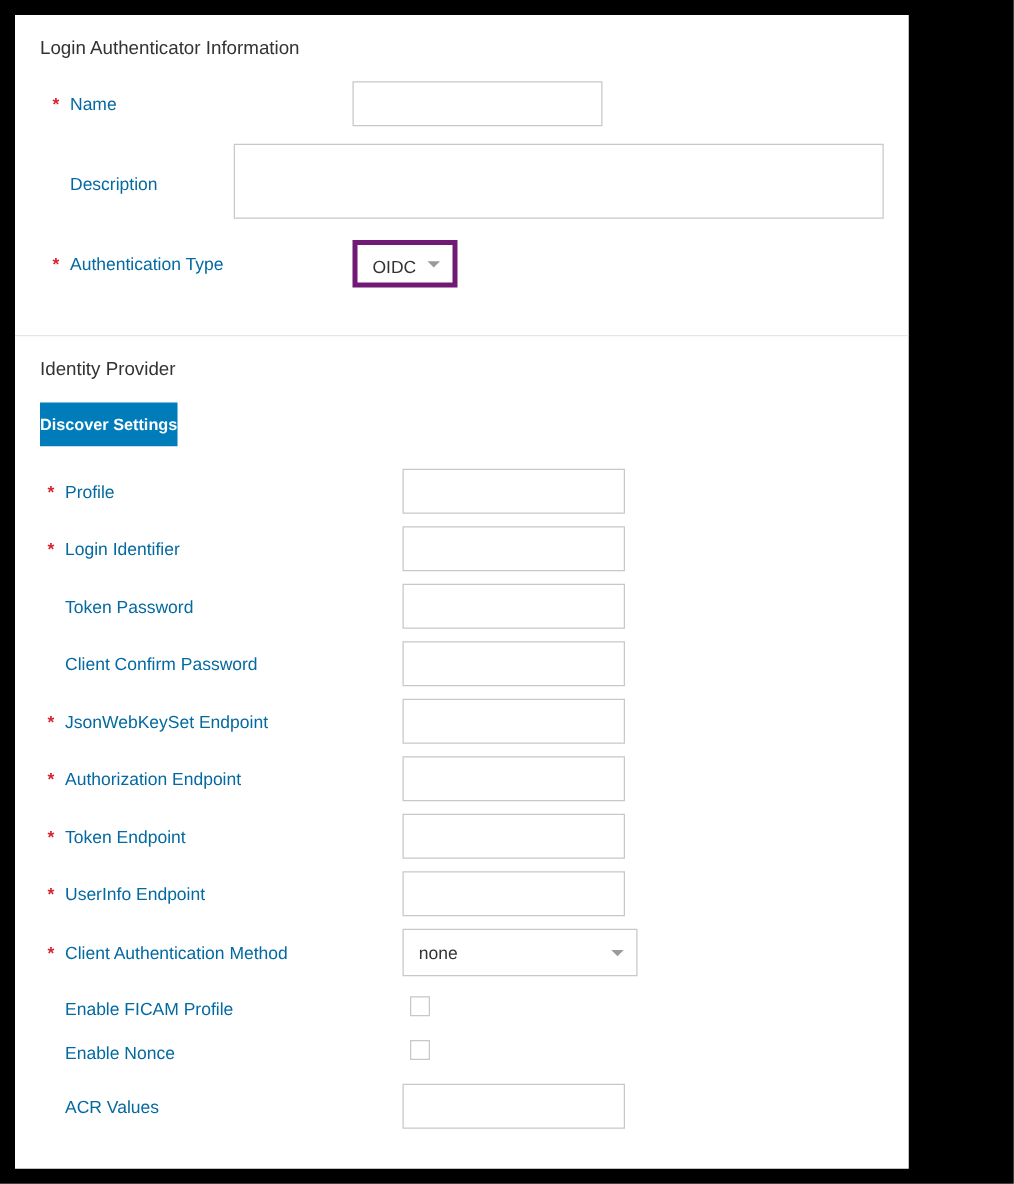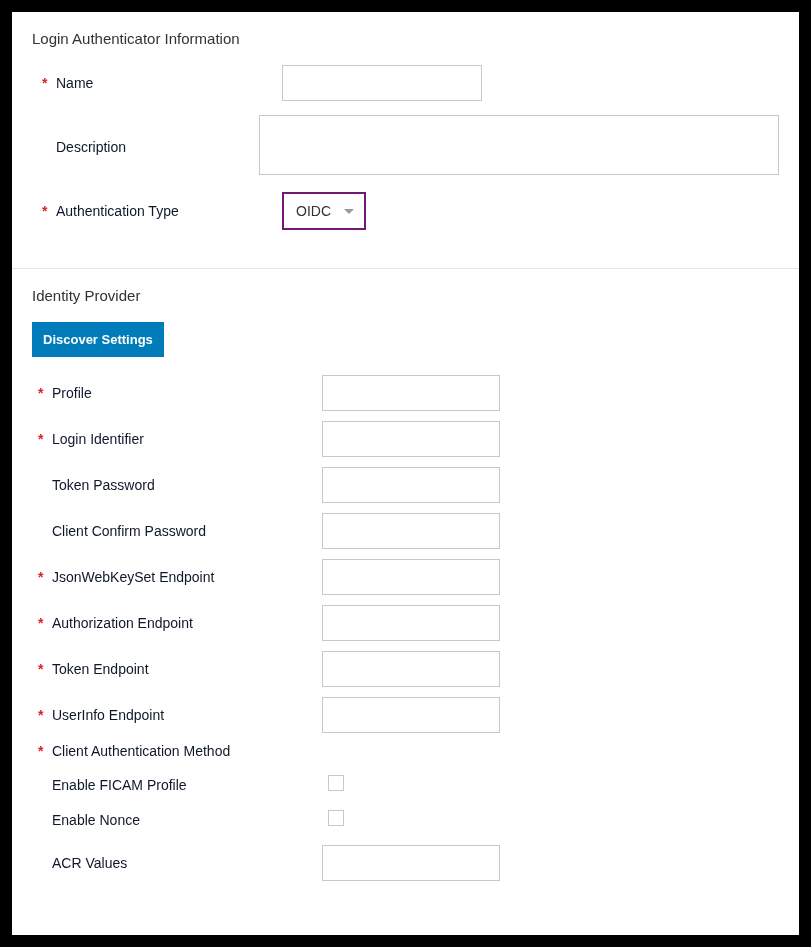--- a/index.html
+++ b/index.html
@@ -7,21 +7,21 @@
     margin: 0;
     padding: 0;
     background: #000;
     font-family: "Segoe UI", Arial, sans-serif;
     font-size: 14px;
     color: #333;
   }
   .frame {
     background: #fff;
     margin: 12px;
-    width: 787px;
+    width: 715px;
     height: 923px;
     overflow: hidden;
   }
   .section {
     padding: 18px 20px 24px 20px;
   }
   .section + .section {
     border-top: 1px solid #e5e5e5;
   }
   .section-title {
@@ -42,21 +42,21 @@
     padding-left: 10px;
   }
   .asterisk {
     color: #d8222f;
     width: 14px;
     display: inline-block;
     font-weight: bold;
   }
   .asterisk.blank { visibility: hidden; }
   .label-text {
-    color: #0f172a;
+    color: #0369a1;
   }
   .field-col { flex: 0 0 auto; }
   .text-input {
     height: 36px;
     border: 1px solid #c8c8c8;
     padding: 0 8px;
     font-size: 14px;
     color: #333;
     background: #fff;
   }
@@ -67,21 +67,21 @@
     height: 60px;
     border: 1px solid #c8c8c8;
     padding: 6px 8px;
     font-size: 14px;
     resize: none;
   }
   .select-wrap {
     position: relative;
     display: inline-block;
     height: 38px;
-    border: 2px solid #701a75;
+    border: 4px solid #701a75;
     background: #fff;
   }
   .select-wrap.gray { border: 1px solid #c8c8c8; }
   .select-value {
     display: inline-block;
     padding: 0 34px 0 12px;
     line-height: 34px;
     font-size: 14px;
     color: #333;
     min-width: 40px;
@@ -96,21 +96,21 @@
     border-left: 5px solid transparent;
     border-right: 5px solid transparent;
     border-top: 5px solid #9a9a9a;
   }
   .btn-primary {
     display: inline-block;
     background: #007cba;
     color: #fff;
     font-weight: 600;
     font-size: 13px;
-    padding: 10px 11px;
+    padding: 10px 0;
     border: none;
     cursor: pointer;
   }
   .checkbox {
     width: 16px; height: 16px;
     border: 1px solid #c8c8c8;
     display: inline-block;
     background: #fff;
     margin-left: 6px;
   }
@@ -247,20 +247,26 @@
         <input type="text" class="text-input w178" value="" style="">
       </div>
     </div>
 
 
     <div class="row">
       <div class="label-col">
         <span class="asterisk">*</span>
         <span class="label-text">Client Authentication Method</span>
       </div>
+      <div class="field-col">
+        <div class="select-wrap gray" style="width:188px;">
+          <span class="select-value">none</span>
+          <span class="chevron"></span>
+        </div>
+      </div>
     </div>
 
     <div class="row check">
       <div class="label-col">
         <span class="asterisk blank">*</span>
         <span class="label-text">Enable FICAM Profile</span>
       </div>
       <div class="field-col">
         <span class="checkbox"></span>
       </div>

